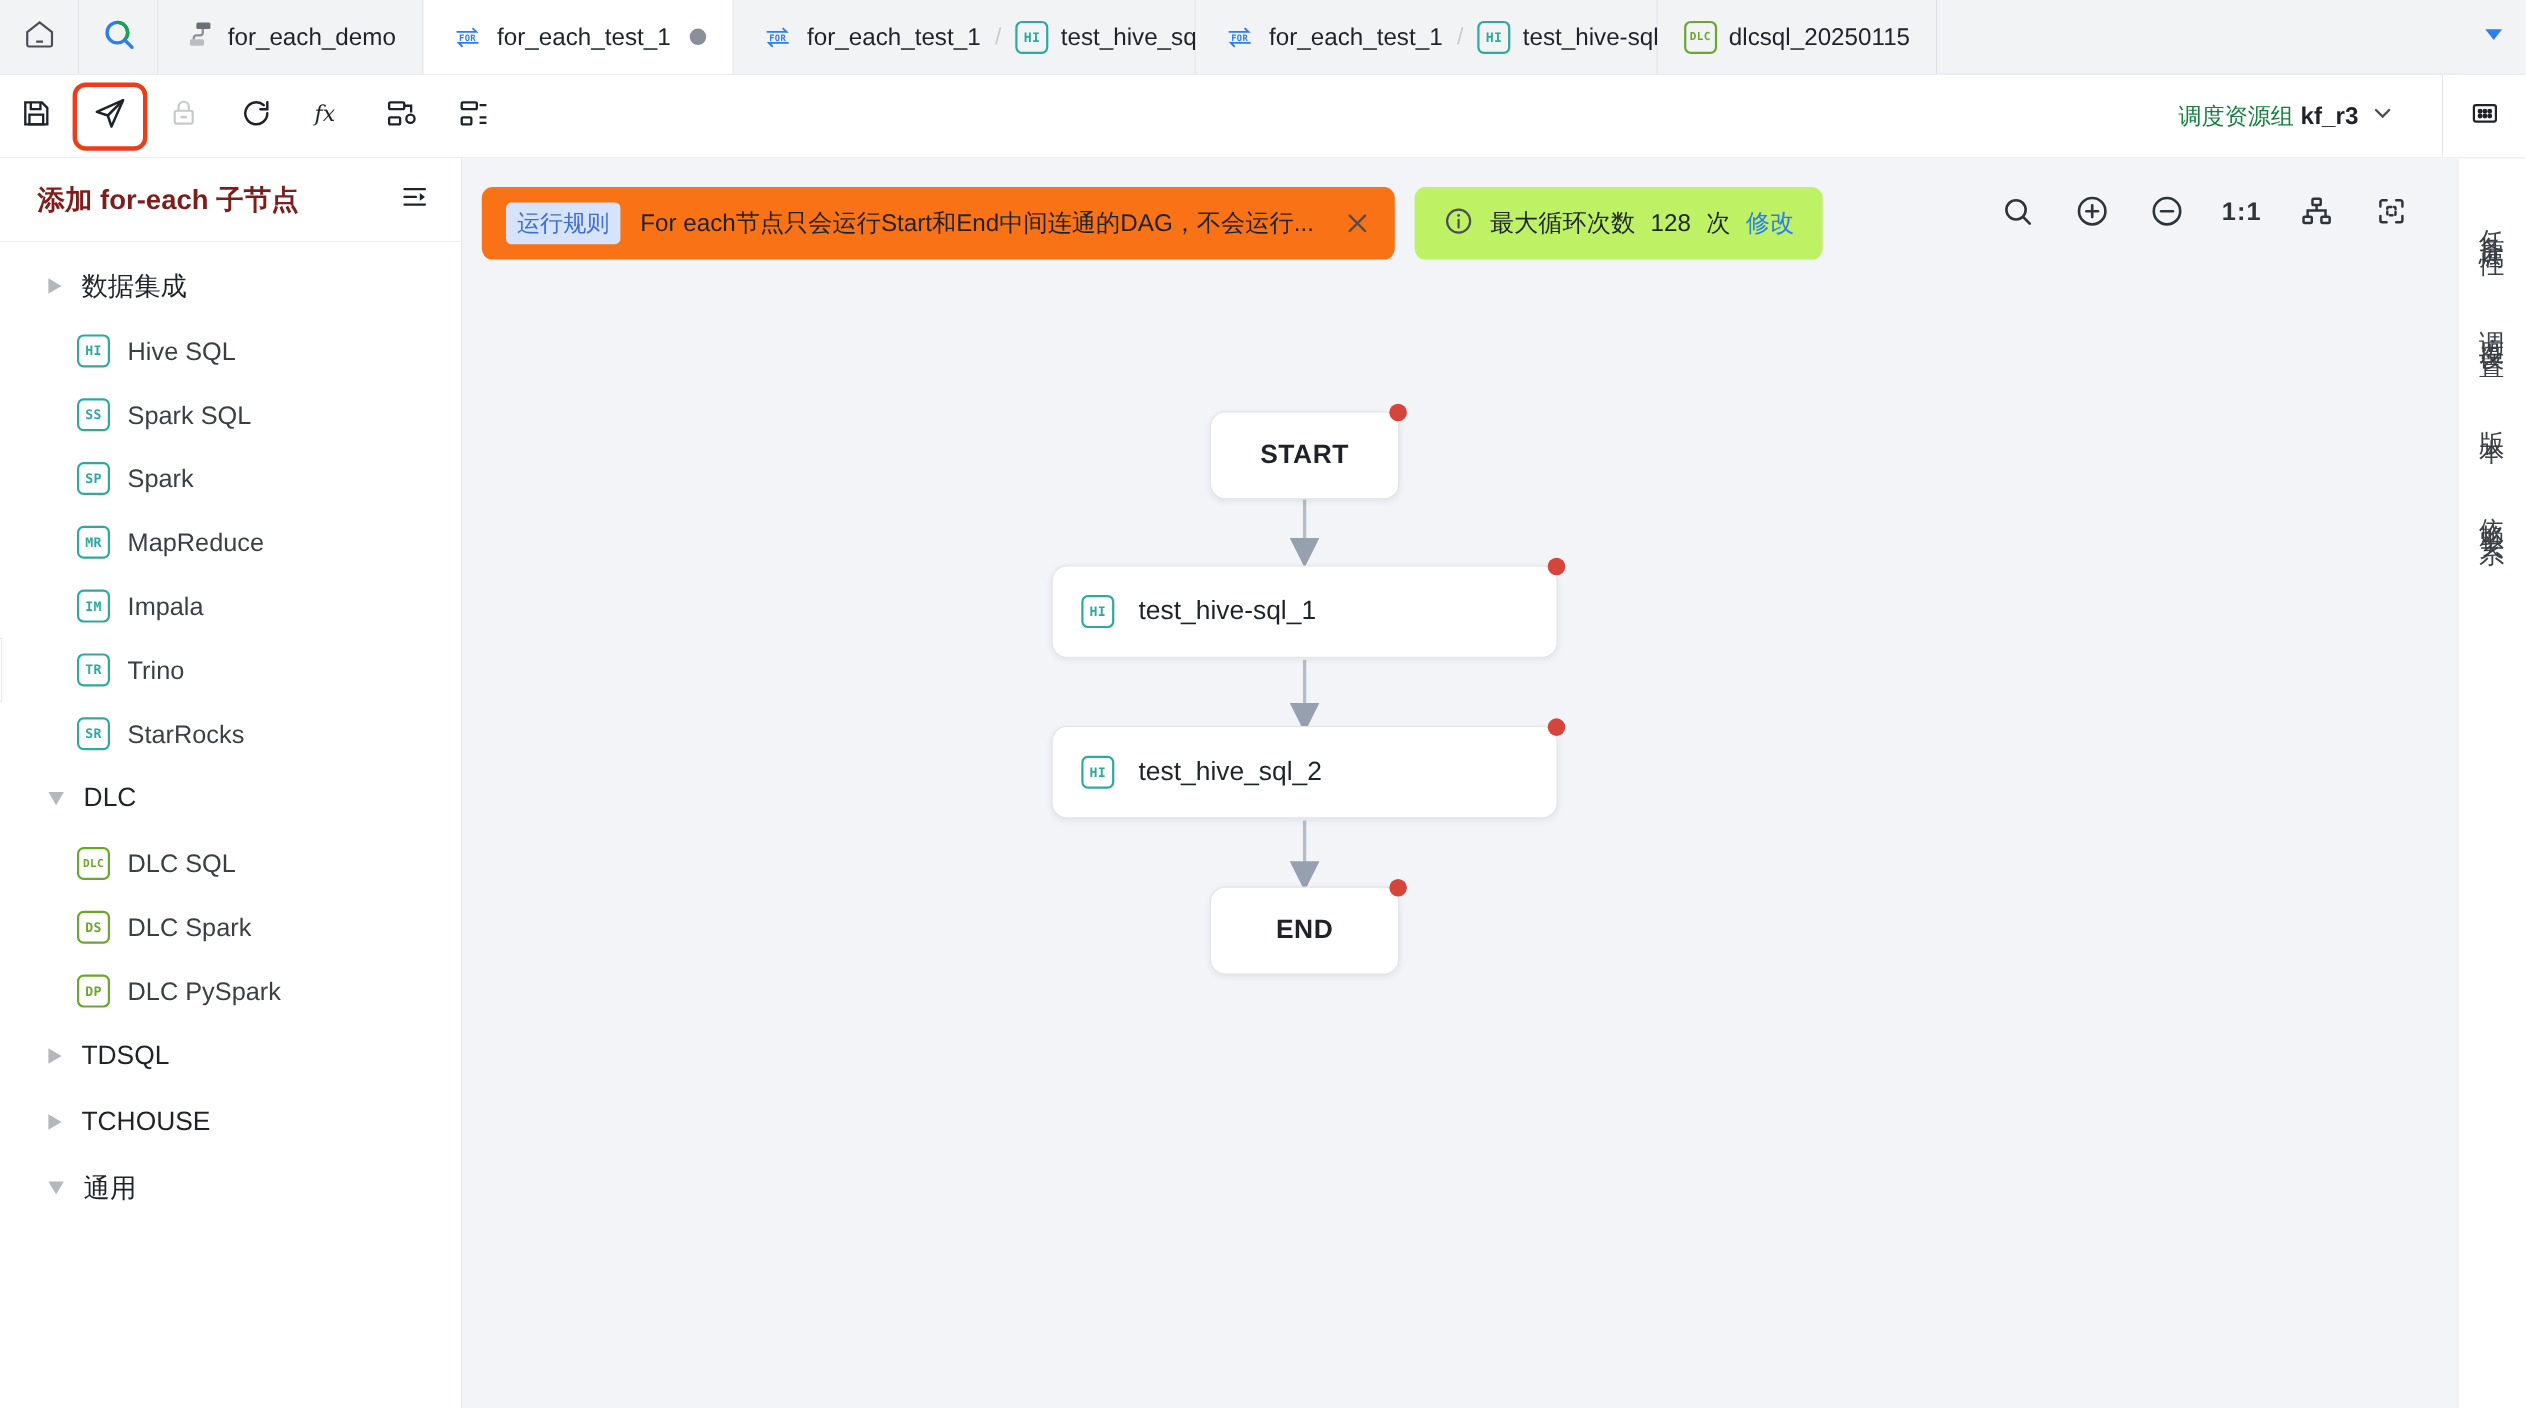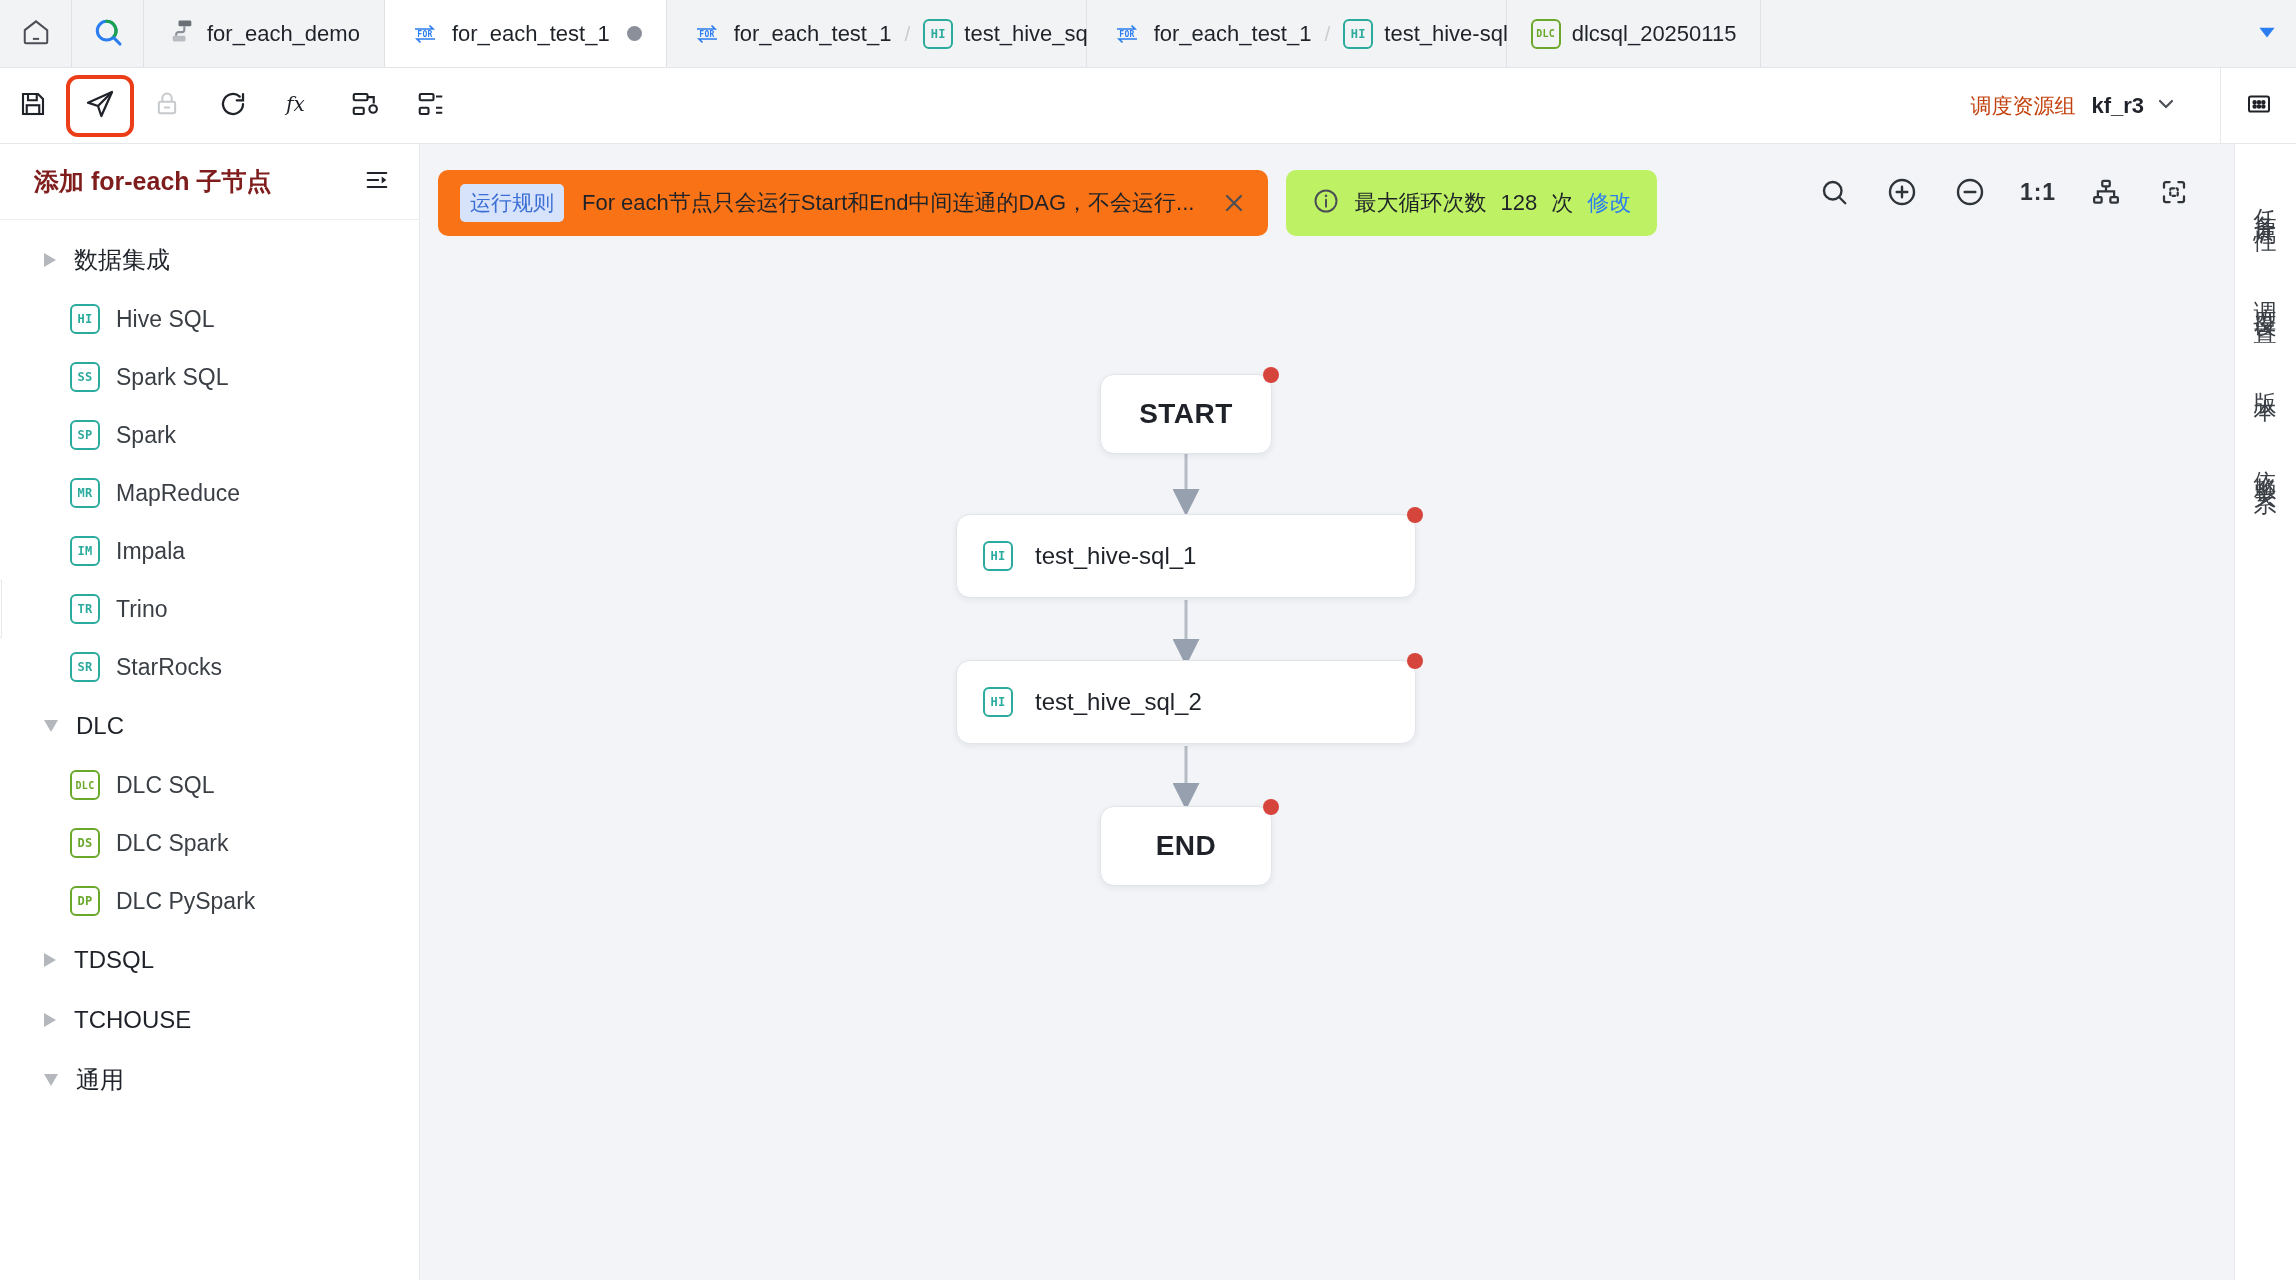--- a/index.html
+++ b/index.html
@@ -73,21 +73,21 @@
   }
   .tb-btn.first { margin-left: 0px; }
   .tb-btn.highlight {
     border: 4px solid #ec3d19; border-radius: 12px;
     width: 68px; height: 62px;
   }
   .tb-right {
     margin-left: auto; display: flex; align-items: center; gap: 0;
     padding-right: 0;
   }
-  .res-label { font-size: 21px; color: #c2410c; margin-right: 16px; }
+  .res-label { font-size: 21px; color: #15803d; margin-right: 6px; }
   .res-value { font-size: 22px; color: #1f2329; font-weight: bold; }
   .res-caret { margin-left: 10px; color: #4b4f55; }
   .grid-btn {
     width: 76px; height: 76px; display: flex; align-items: center;
     justify-content: center; border-left: 1px solid #e6e8eb;
     margin-left: 42px;
   }
 
   
   .body { display: flex; height: calc(1280px - 68px - 76px); }
@@ -189,21 +189,21 @@
   .node {
     position: absolute; background: #fff;
     border: 1px solid #e1e4e9; border-radius: 14px;
     box-shadow: 0 2px 6px rgba(20,30,50,.07);
     display: flex; align-items: center;
     pointer-events: auto;
   }
   .node.terminal {
     width: 172px; height: 80px;
     justify-content: center;
-    font-size: 28px; font-weight: bold; color: #1f2329;
+    font-size: 24px; font-weight: bold; color: #1f2329;
     letter-spacing: .5px;
   }
   .node.task {
     width: 460px; height: 84px;
     padding-left: 26px; gap: 22px;
     font-size: 24px; color: #1f2329;
   }
   .node .dot {
     position: absolute; top: -8px; right: -8px;
     width: 16px; height: 16px; border-radius: 50%;

